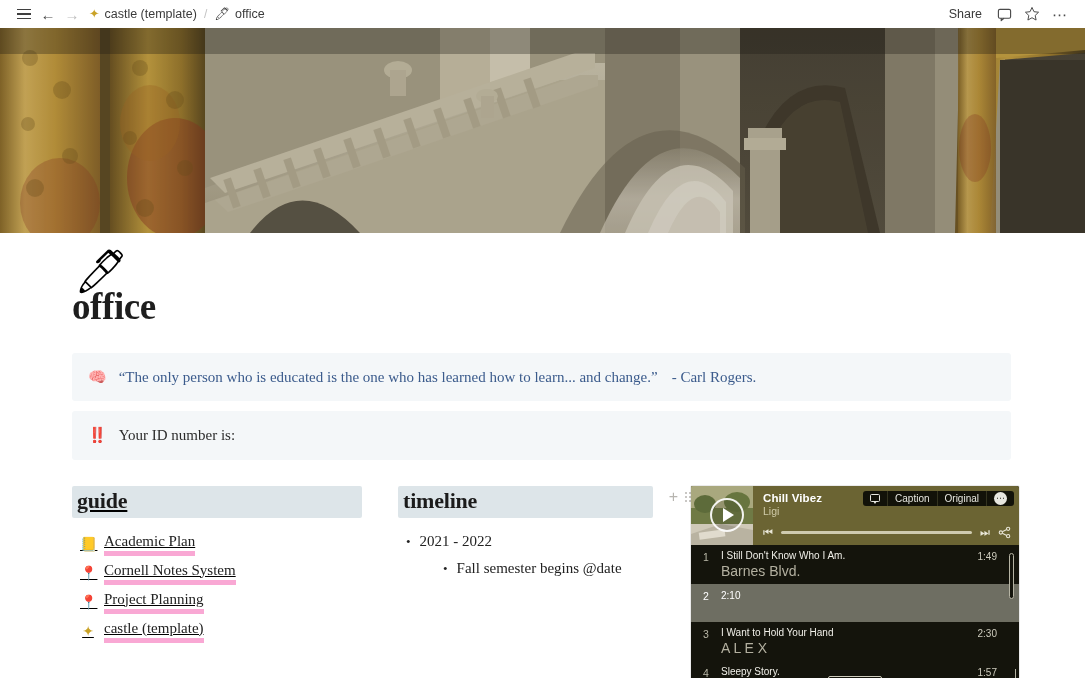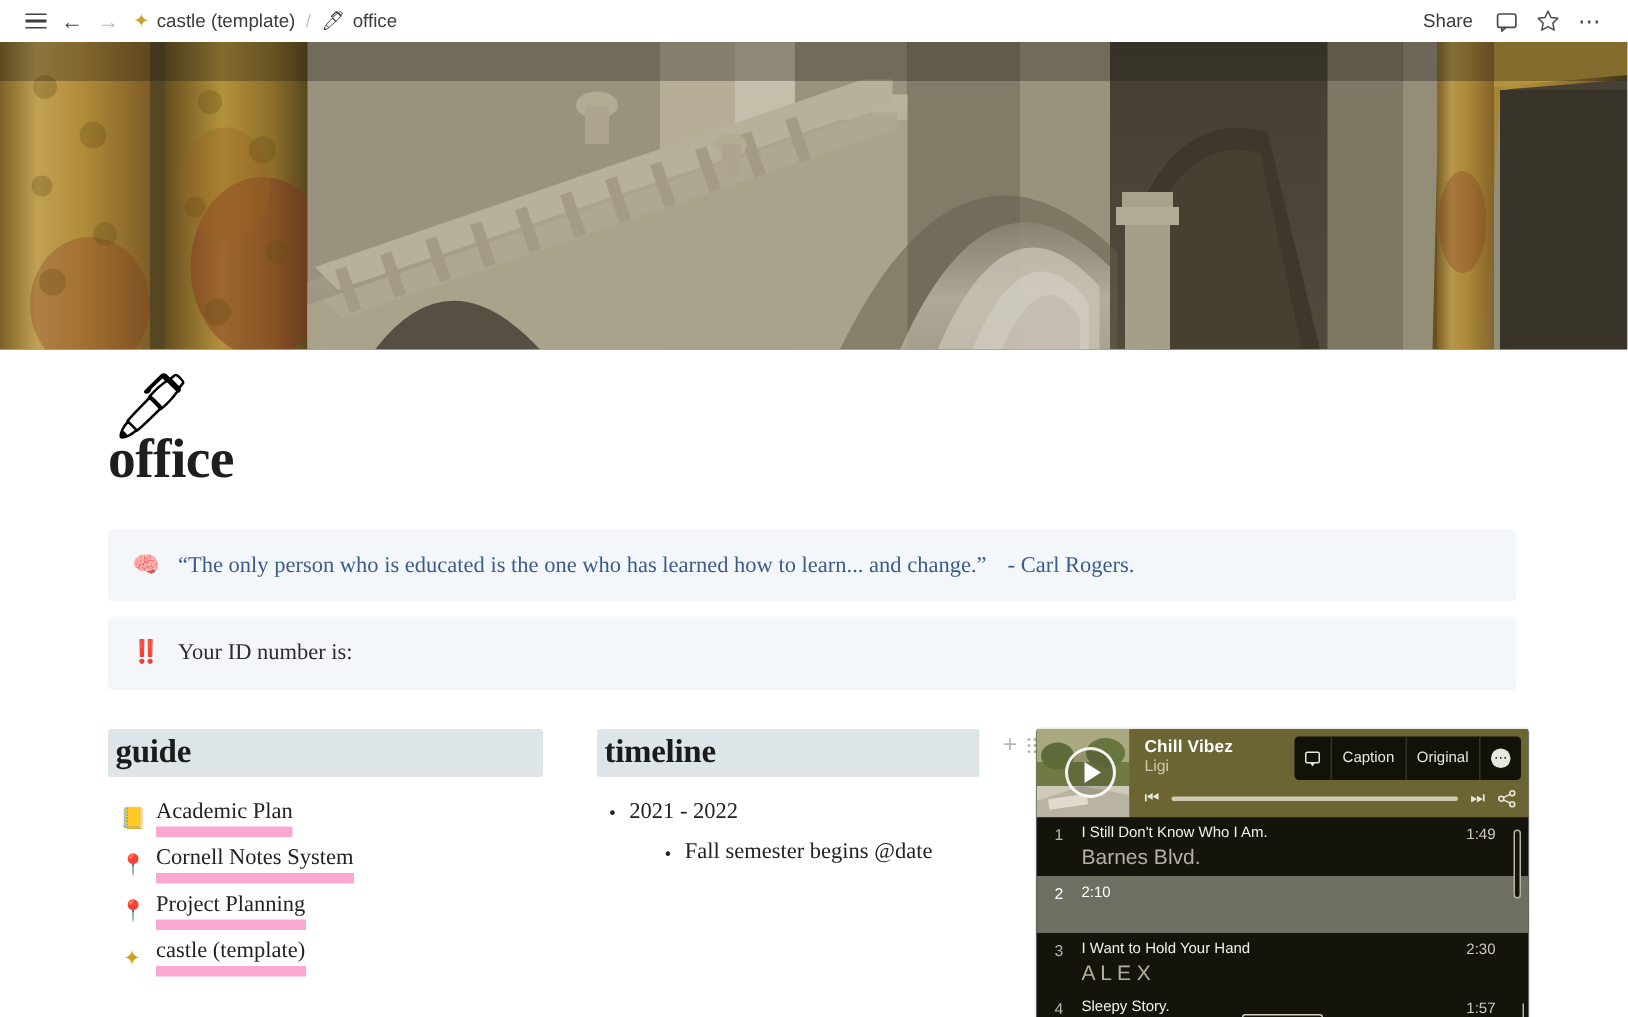--- a/index.html
+++ b/index.html
@@ -114,21 +114,21 @@
   .id-text { color: #2c2c2c; }
   .callout + .callout { margin-top: 10px; }
 
   
   .columns {
     display: flex;
     margin-top: 26px;
     gap: 0px;
     align-items: flex-start;
   }
-  .col-guide { width: 290px; flex: none; }
+  .col-guide { width: 290px; flex: none; text-decoration: underline; }
   .col-timeline { width: 255px; flex: none; margin-left: 36px; position: relative; }
   .col-media { flex: none; margin-left: 38px; }
 
   .section-head {
     font-family: "Liberation Serif", serif;
     font-size: 22px;
     font-weight: bold;
     color: #1b1b1b;
     background: #dde5e9;
     border-radius: 2px;
@@ -144,21 +144,21 @@
     gap: 8px;
     padding: 3px 0 3px 8px;
     cursor: pointer;
     border-radius: 3px;
   }
   .link-emoji { font-size: 14px; line-height: 1; width: 16px; text-align:center; flex:none;}
   .link-label {
     font-family: "Liberation Serif", serif;
     font-size: 15px;
     color: #222;
-    border-bottom: 7px solid #f9a8d4;
+    border-bottom: 5px solid #f9a8d4;
     padding-bottom: 1px;
   }
 
   
   .tl-list { margin-top: 12px; }
   .tl-item {
     display: flex; align-items: flex-start; gap: 9px;
     font-family: "Liberation Serif", serif;
     font-size: 15px; color: #222;
     padding: 3px 0 3px 8px;
@@ -230,21 +230,21 @@
   }
   .track-artist {
     font-size: 10.5px; color: #cfcaa8; margin-top: 1px;
   }
   .ctrl-group {
     position: absolute;
     right: 5px; top: 5px;
     display: flex; align-items: stretch;
     background: #121209;
     border-radius: 3px;
-    height: 29px;
+    height: 15px;
     overflow: hidden;
   }
   .ctrl-item {
     font-size: 10px; color: #e7e7e0;
     padding: 0 7px;
     display: flex; align-items: center;
     cursor: pointer;
     border-right: 1px solid #33331f;
   }
   .ctrl-item:last-child { border-right: none; }

